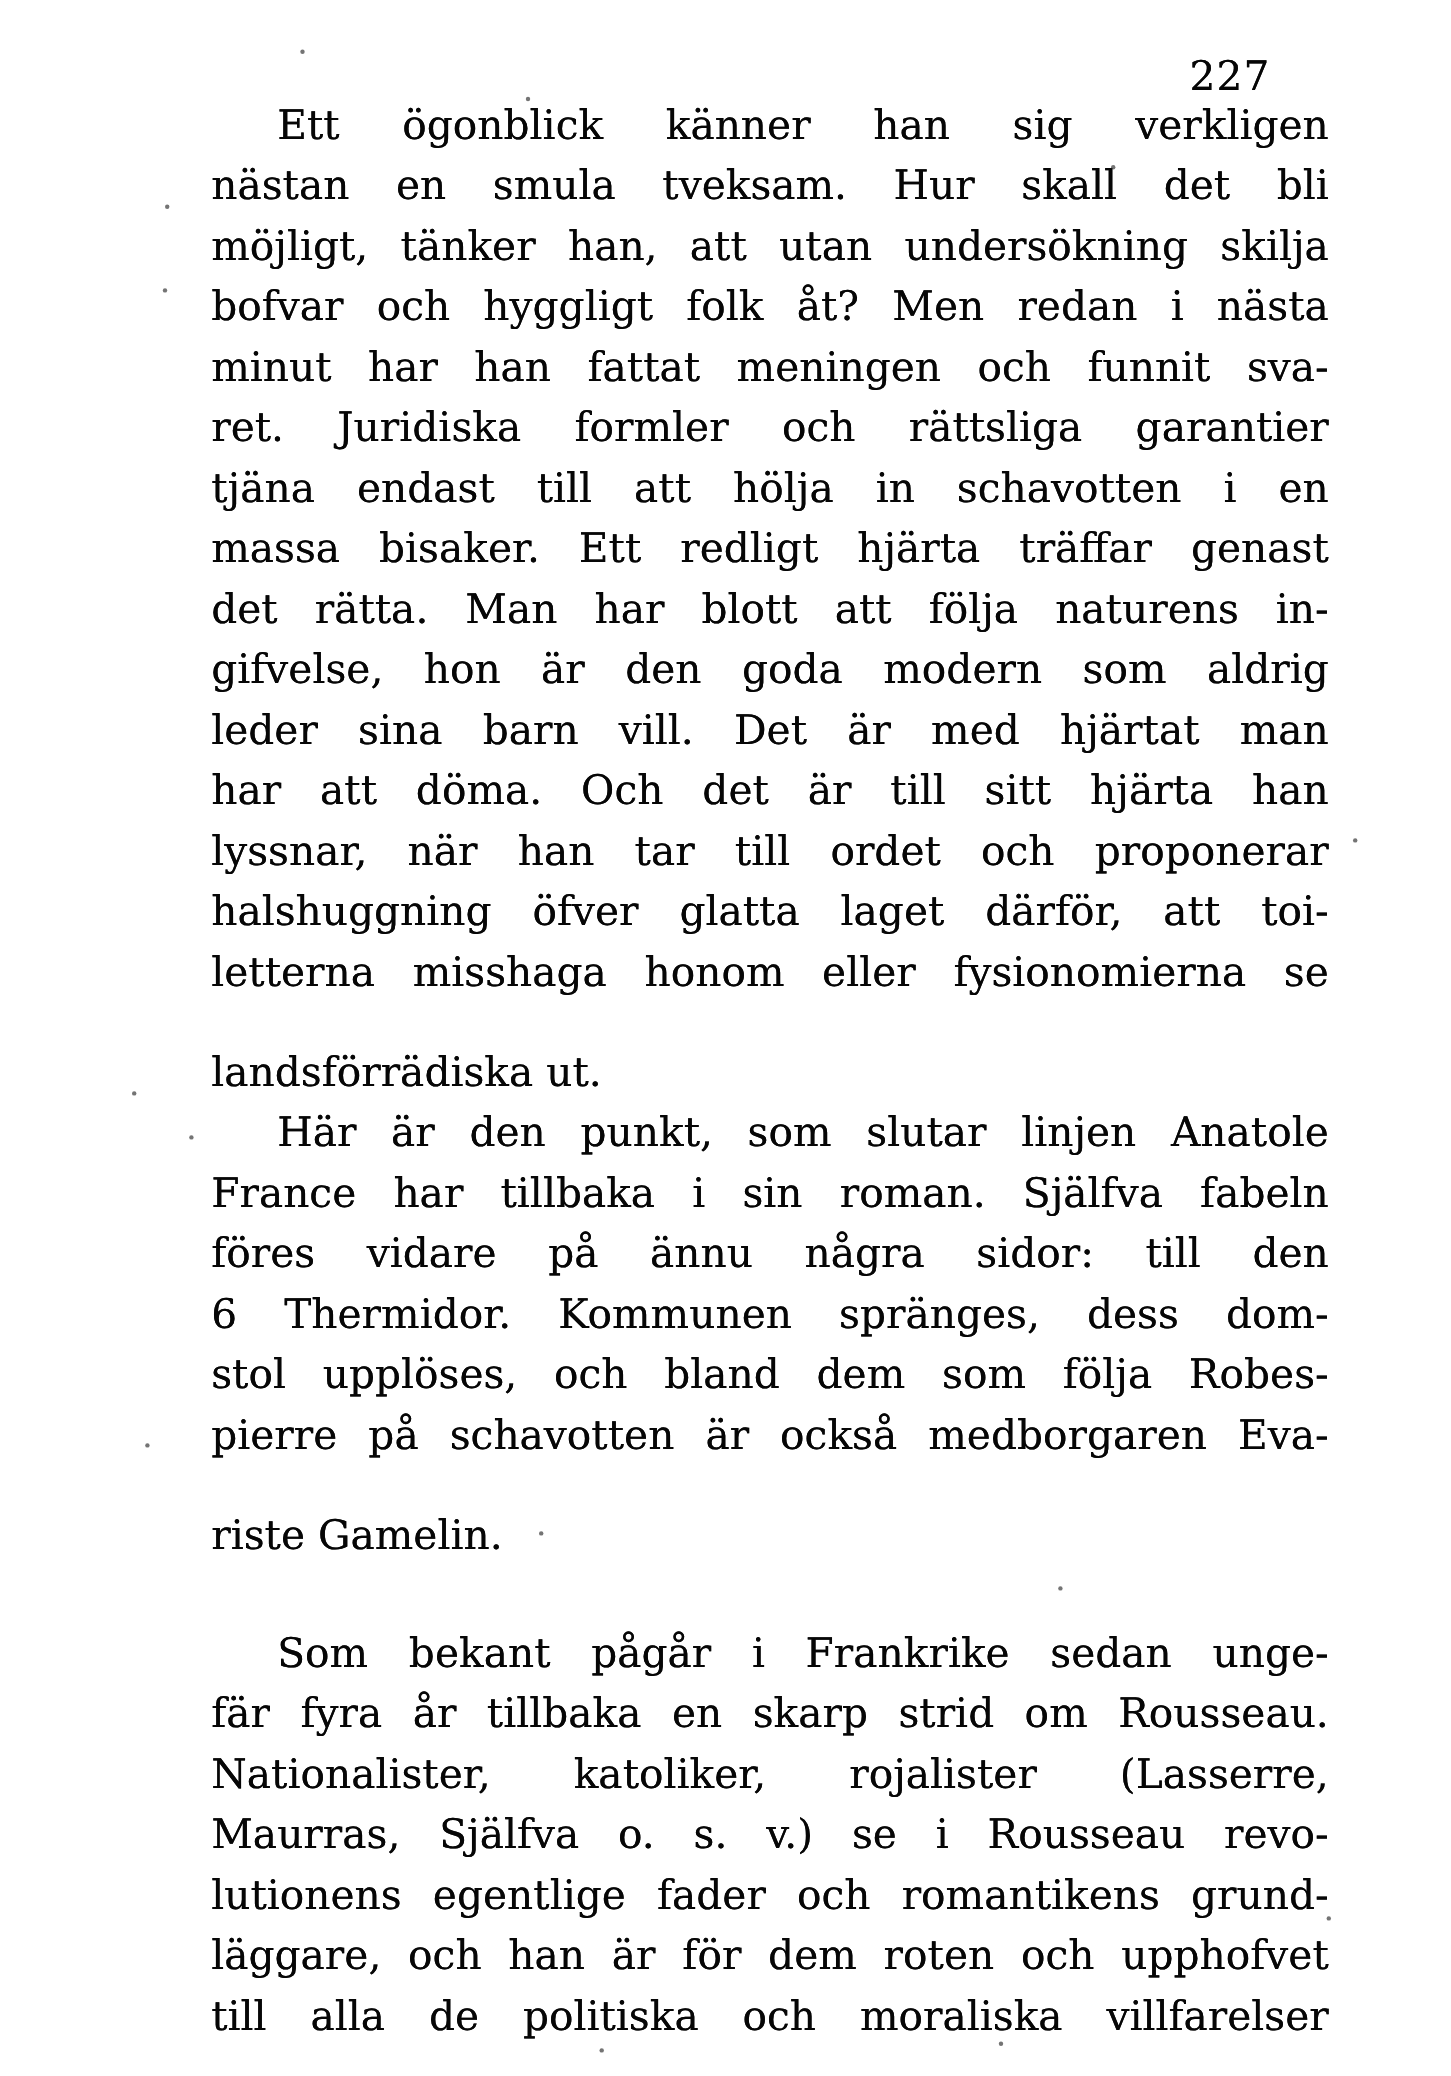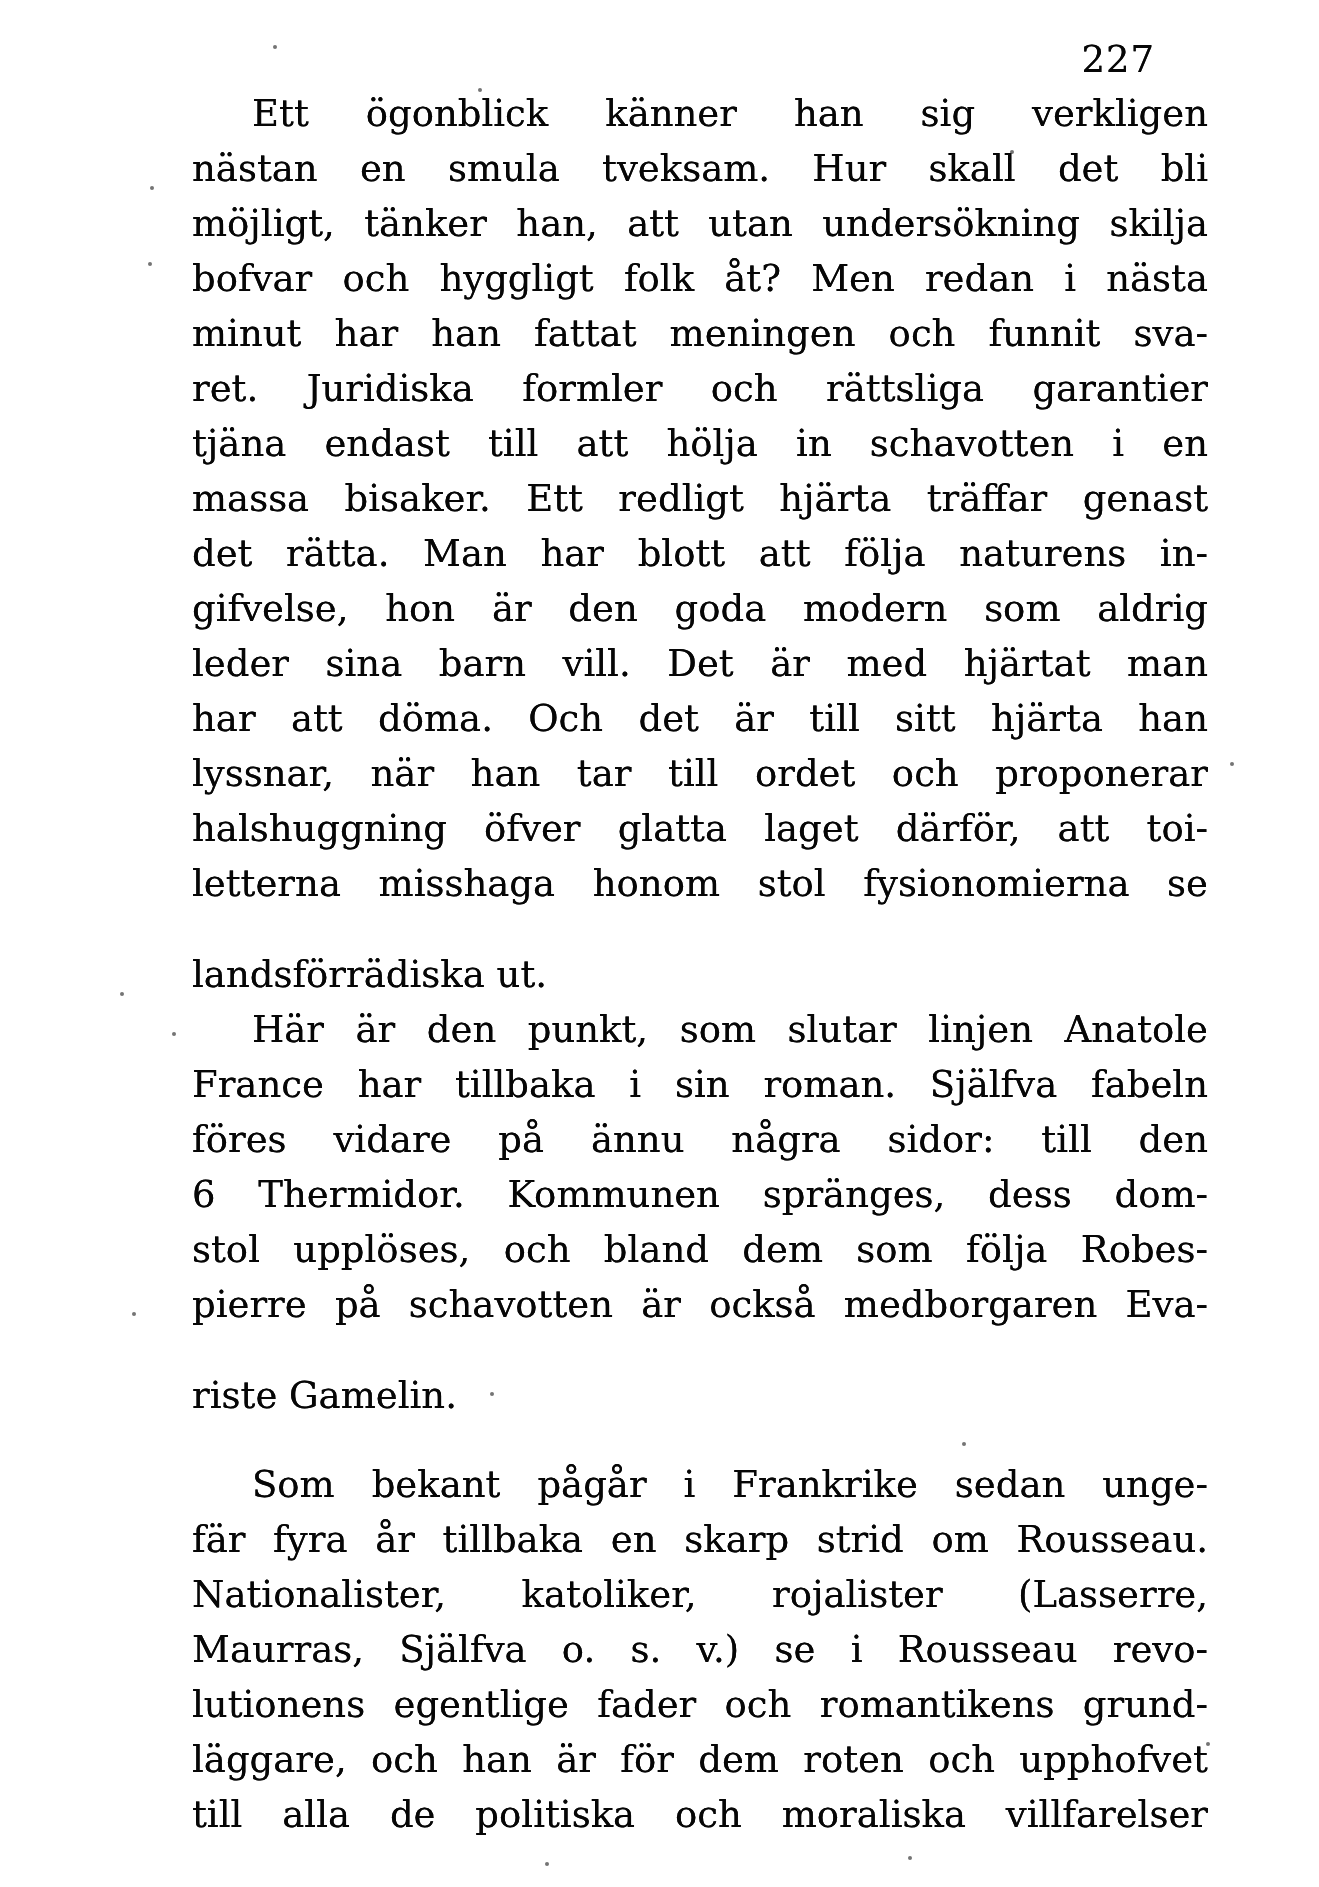--- a/index.html
+++ b/index.html
@@ -15,41 +15,41 @@
     font-family: "DejaVu Serif", serif;
     color: #060606;
   }
   .page {
     position: absolute;
     inset: 0;
     background: #ffffff;
   }
   .page-number {
     position: absolute;
-    top: 38px;
+    top: 48px;
     right: 164px;
     font-size: 37px;
     letter-spacing: 1px;
     color: #060606;
     text-shadow: 0 0 0.5px rgba(0,0,0,0.85);
   }
   .text-block {
     position: absolute;
     left: 192px;
     top: 86px;
     width: 1016px;
     font-size: 37px;
     line-height: 55px;
     text-shadow: 0 0 0.5px rgba(0,0,0,0.85);
   }
   .paragraph {
     margin: 0;
   }
   .paragraph.gap-before {
-    margin-top: 34px;
+    margin-top: 52px;
   }
   .line {
     text-align: justify;
     text-align-last: justify;
     text-justify: inter-word;
     white-space: normal;
     height: 55px;
     overflow: visible;
   }
   .line.indent {
@@ -82,21 +82,21 @@
         <div class="line">minut har han fattat meningen och funnit sva-</div>
         <div class="line">ret. Juridiska formler och rättsliga garantier</div>
         <div class="line">tjäna endast till att hölja in schavotten i en</div>
         <div class="line">massa bisaker. Ett redligt hjärta träffar genast</div>
         <div class="line">det rätta. Man har blott att följa naturens in-</div>
         <div class="line">gifvelse, hon är den goda modern som aldrig</div>
         <div class="line">leder sina barn vill. Det är med hjärtat man</div>
         <div class="line">har att döma. Och det är till sitt hjärta han</div>
         <div class="line">lyssnar, när han tar till ordet och proponerar</div>
         <div class="line">halshuggning öfver glatta laget därför, att toi-</div>
-        <div class="line">letterna misshaga honom stol fysionomierna se</div>
+        <div class="line">letterna misshaga honom eller fysionomierna se</div>
         <div class="line last-left">landsförrädiska ut.</div>
       </div>
       <div class="paragraph">
         <div class="line indent">Här är den punkt, som slutar linjen Anatole</div>
         <div class="line">France har tillbaka i sin roman. Själfva fabeln</div>
         <div class="line">föres vidare på ännu några sidor: till den</div>
         <div class="line">6 Thermidor. Kommunen spränges, dess dom-</div>
         <div class="line">stol upplöses, och bland dem som följa Robes-</div>
         <div class="line">pierre på schavotten är också medborgaren Eva-</div>
         <div class="line last-left">riste Gamelin.</div>

